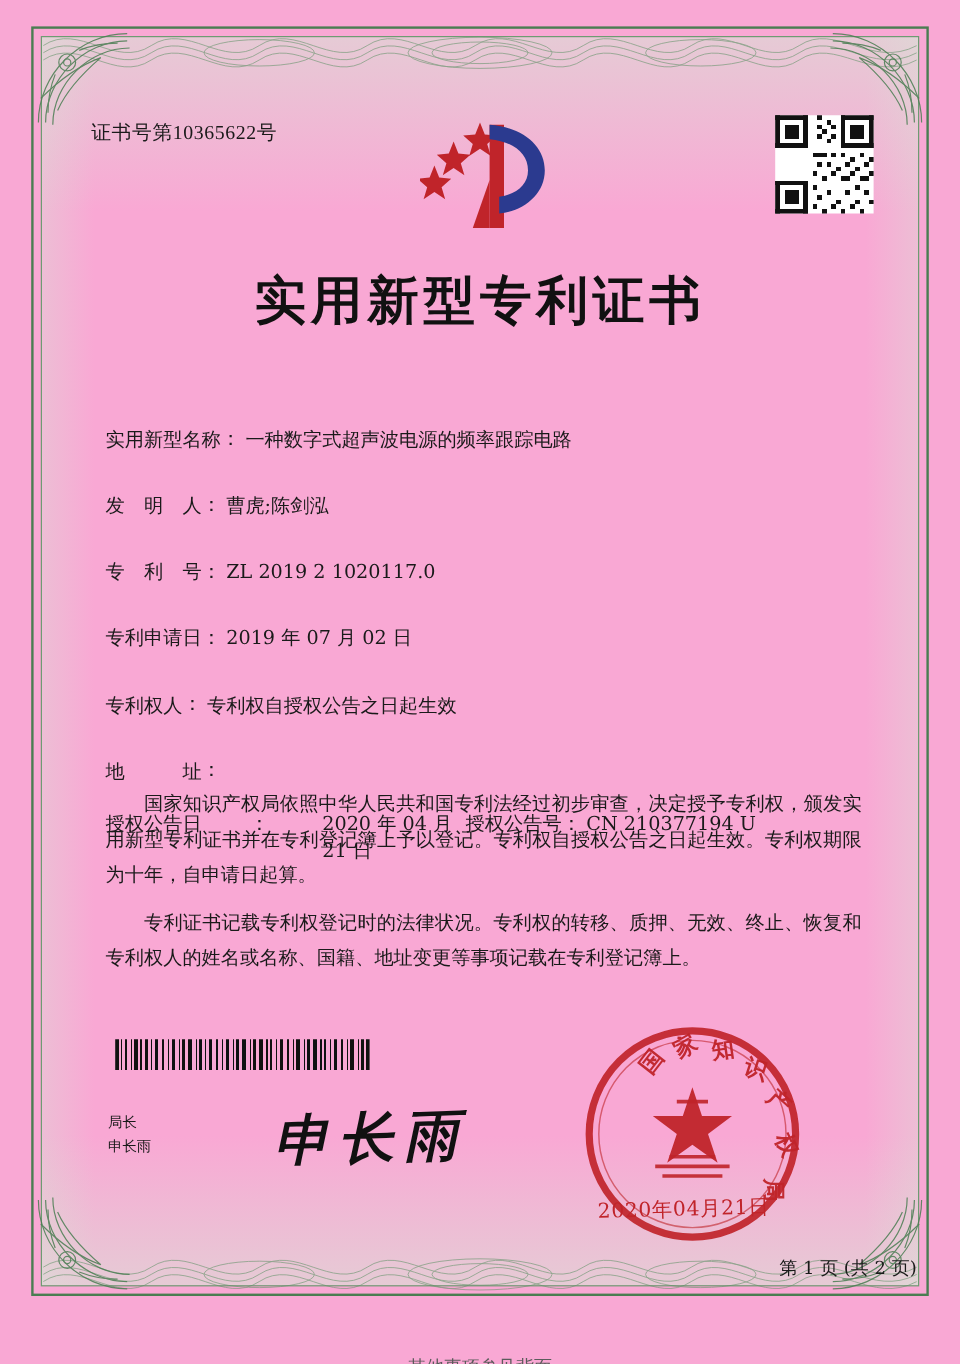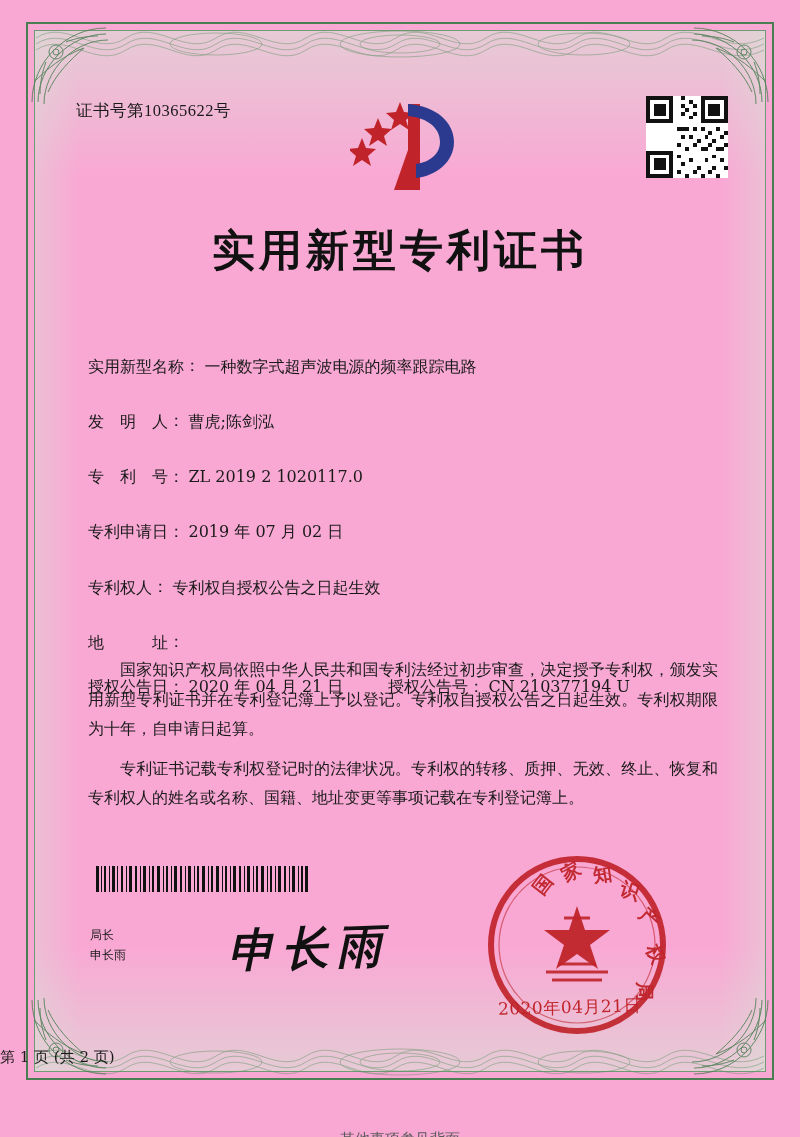--- a/index.html
+++ b/index.html
@@ -140,21 +140,21 @@
   .field-value .line2 {
     display: block;
     margin-top: 5px;
   }
 
   .row-inline {
     display: flex;
     align-items: flex-start;
     margin-bottom: 22px;
   }
-  .row-inline .seg1 { width: 300px; display: flex; }
+  .row-inline .seg1 { width: 300px; display: flex; gap: 40px; }
   .row-inline .seg2 { display: flex; }
 
   
   .paragraphs {
     position: absolute;
     left: 88px;
     top: 655px;
     width: 630px;
     font-size: 16px;
     line-height: 1.85;
@@ -215,21 +215,21 @@
     letter-spacing: 0.5px;
     transform: rotate(-1.5deg);
   }
 
   
   .page-num {
     position: absolute;
     left: 0;
     top: 1048px;
     width: 764px;
-    text-align: left;
+    text-align: right;
     font-size: 15px;
     font-family: "DejaVu Serif", serif;
   }
   .footnote {
     position: absolute;
     left: 0;
     top: 1096px;
     width: 800px;
     text-align: center;
     font-size: 15px;

